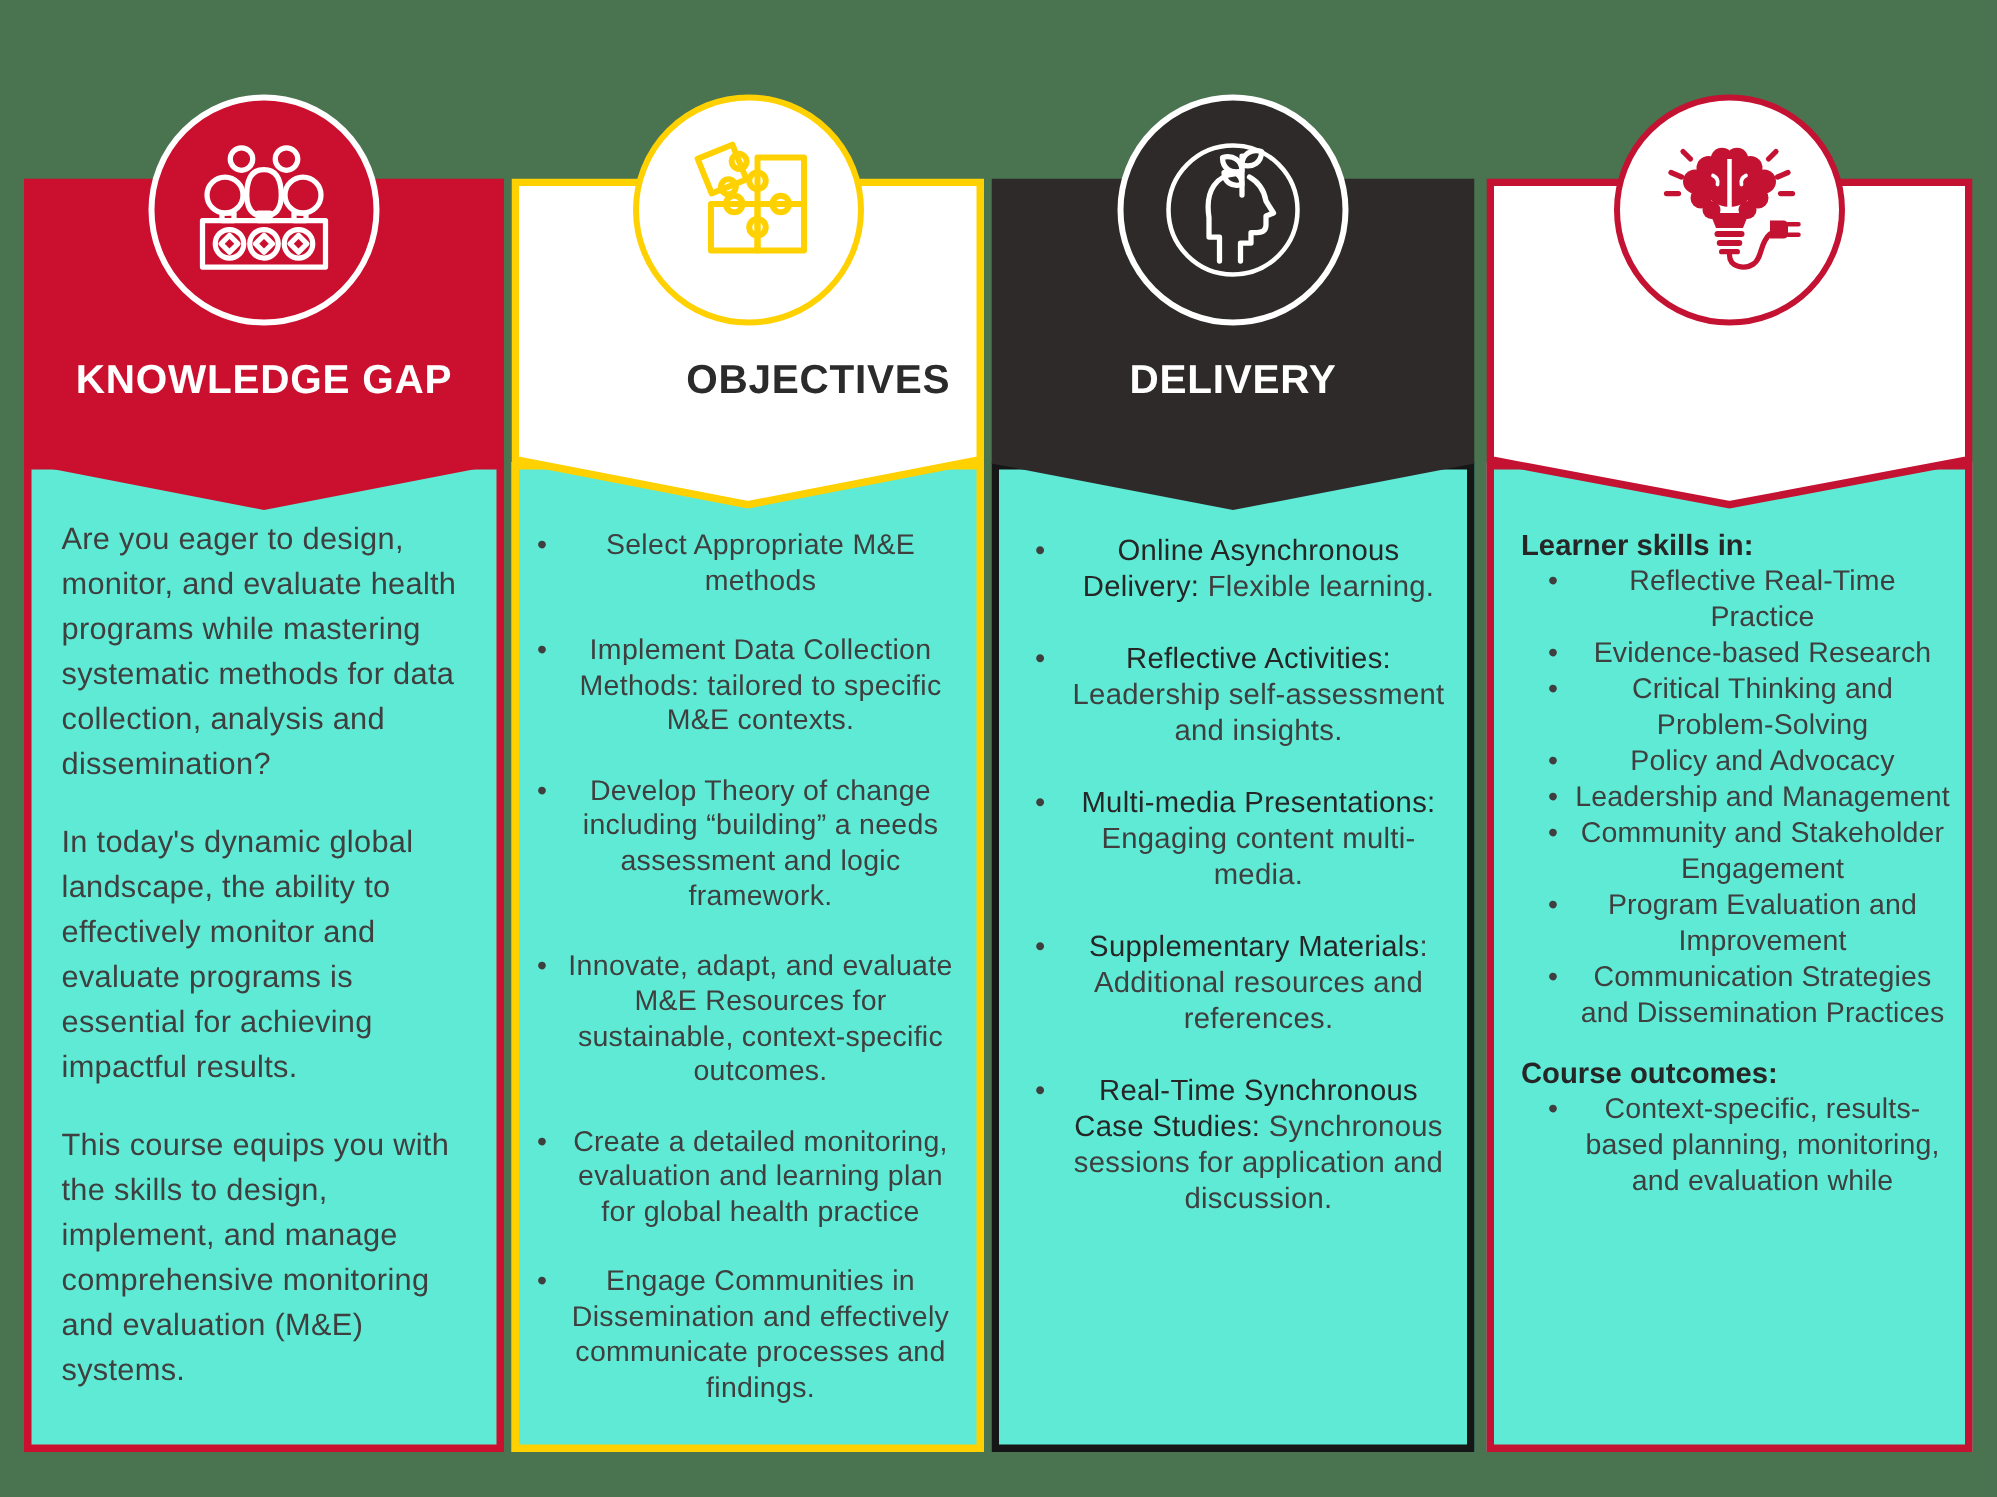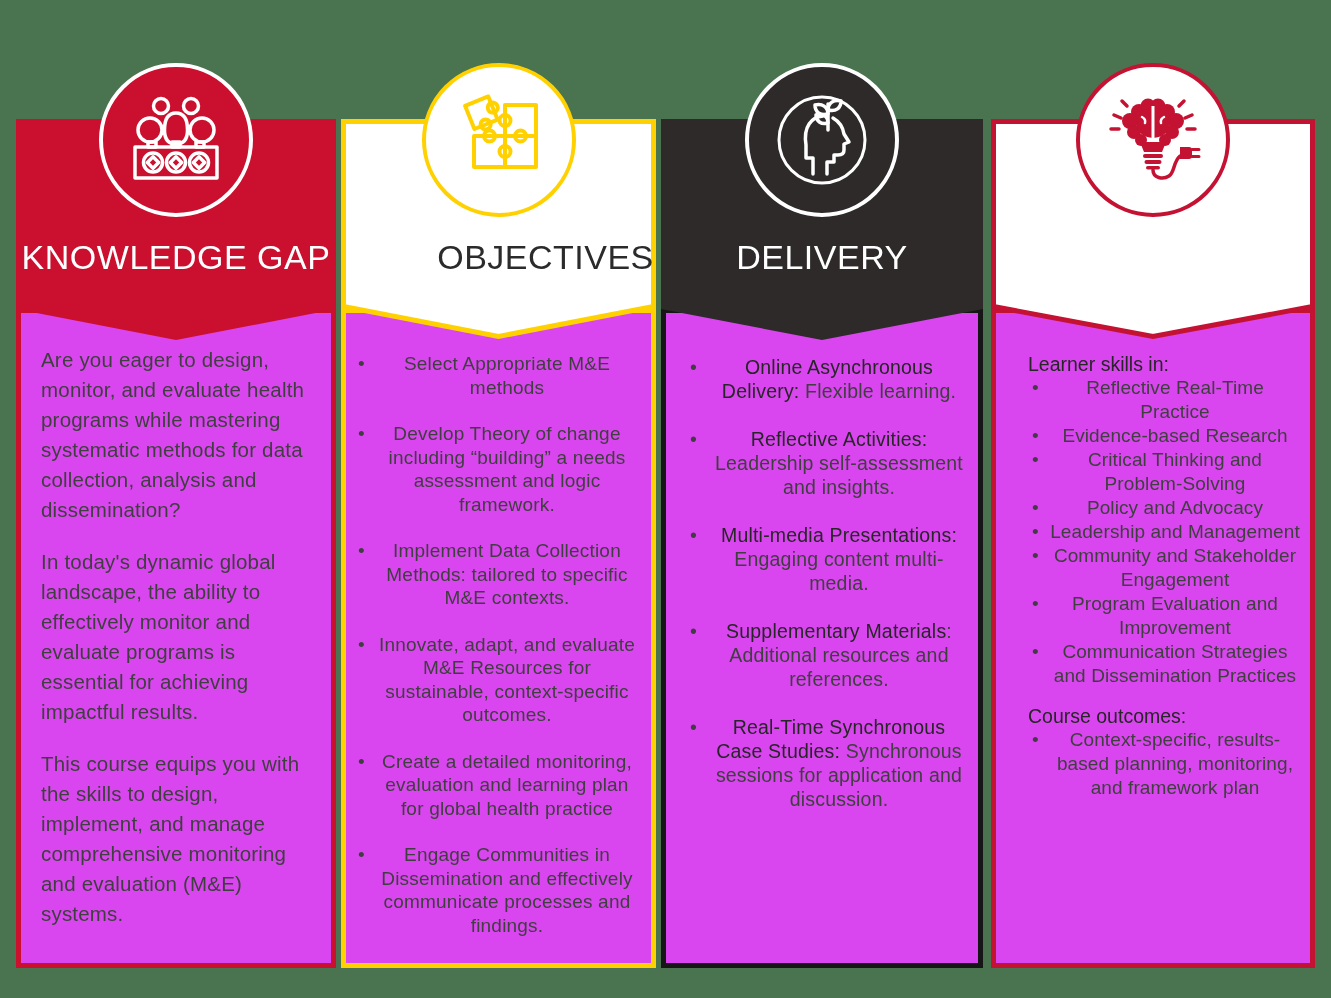--- a/index.html
+++ b/index.html
@@ -4,30 +4,30 @@
 <style>
   html,body{margin:0;padding:0;background:#4a7350;}
   .canvas{position:relative;width:1331px;height:998px;background:#4a7350;overflow:hidden;
           font-family:"Liberation Sans","DejaVu Sans",sans-serif;color:#3f3f3f;}
   .col{position:absolute;top:0;height:998px;}
   .col-1{left:16px;width:320px;}
   .col-2{left:341px;width:315px;}
   .col-3{left:661px;width:322px;}
   .col-4{left:991px;width:324px;}
 
-  .body-box{position:absolute;top:308px;left:0;right:0;height:660px;background:#d946ef;
+  .body-box{position:absolute;top:308px;left:0;right:0;height:660px;background:#5eead4;
             box-sizing:border-box;z-index:1;}
   .col-1 .body-box{border:5px solid #cb0f2e;}
   .col-2 .body-box{border:5px solid #ffd100;}
   .col-3 .body-box{border:5px solid #161616;}
   .col-4 .body-box{border:5px solid #c41232;}
 
   .banner{position:absolute;top:119px;left:0;z-index:2;display:block;}
   .banner-title{position:absolute;top:238px;left:0;width:100%;text-align:center;z-index:3;
-                font-size:34px;font-weight:normal;letter-spacing:.5px;}
+                font-size:27px;font-weight:bold;letter-spacing:.5px;}
   .t-light{color:#ffffff;}
   .t-dark{color:#2b2b2b;padding-left:47px;}
 
   .circle{position:absolute;top:63px;left:50%;transform:translateX(-50%);width:146px;height:146px;
           border-radius:50%;display:flex;align-items:center;justify-content:center;z-index:4;}
   .col-1 .circle{background:#cb0f2e;border:4px solid #ffffff;}
   .col-2 .circle{background:#ffffff;border:4px solid #ffd100;}
   .col-3 .circle{background:#2e2a2a;border:4px solid #ffffff;}
   .col-4 .circle{background:#ffffff;border:4px solid #c41232;}
 
@@ -39,21 +39,21 @@
 
   .col-1 p{margin:0 0 22px 0;font-size:20.5px;line-height:30px;letter-spacing:.2px;}
 
   ul.blist{list-style:none;margin:0;padding:0;text-align:center;}
   ul.blist li{position:relative;}
   ul.blist li::before{content:"\2022";position:absolute;left:0;top:0;}
 
   .col-2 ul.blist li{padding-left:17px;font-size:19px;line-height:23.5px;margin-bottom:23px;letter-spacing:.2px;}
   .col-3 ul.blist li{padding-left:22px;font-size:19.5px;line-height:24px;margin-bottom:24px;letter-spacing:.2px;}
   .col-3 .lead{font-weight:normal;color:#262626;}
-  .col-4 .sec-heading{font-size:19.5px;font-weight:normal;color:#262626;line-height:24px;margin:0 0 0 16px;}
+  .col-4 .sec-heading{font-size:19.5px;font-weight:bold;color:#262626;line-height:24px;margin:0 0 0 2px;}
   .col-4 ul.blist{padding-left:20px;}
   .col-4 ul.blist li{padding-left:18px;font-size:19px;line-height:24px;letter-spacing:.1px;}
   .col-4 .section-2{margin-top:16px;}
 
   .icon-svg{display:block;}
 </style>
 </head>
 <body>
 
 <div class="canvas">
@@ -89,22 +89,22 @@
         <rect x="69" y="68.5" width="8" height="8" transform="rotate(45 73 72.5)"></rect>
       </svg>
     </div>
   </div>
 
   <div class="col col-2">
     <div class="body-box">
       <div class="content">
         <ul class="blist">
           <li>Select Appropriate M&amp;E methods</li>
+          <li>Implement Data Collection Methods: tailored to specific M&amp;E contexts.</li>
           <li>Develop Theory of change including “building” a needs assessment and logic framework.</li>
-          <li>Implement Data Collection Methods: tailored to specific M&amp;E contexts.</li>
           <li>Innovate, adapt, and evaluate M&amp;E Resources for sustainable, context-specific outcomes.</li>
           <li>Create a detailed monitoring, evaluation  and learning plan for global health practice</li>
           <li>Engage Communities in Dissemination and effectively communicate processes and findings.</li>
         </ul>
       </div>
     </div>
     <svg class="banner" width="315" height="222" viewBox="0 0 315 222">
       <polygon points="2.5,2.5 312.5,2.5 312.5,187.5 157.5,217.5 2.5,187.5" fill="#ffffff" stroke="#ffd100" stroke-width="5"></polygon>
     </svg>
     <div class="banner-title t-dark">OBJECTIVES</div>
@@ -167,21 +167,21 @@
             <li>Policy and Advocacy</li>
             <li>Leadership and Management</li>
             <li>Community and Stakeholder Engagement</li>
             <li>Program Evaluation and Improvement</li>
             <li>Communication Strategies and Dissemination Practices</li>
           </ul>
         </div>
         <div class="section-2">
           <div class="sec-heading">Course outcomes:</div>
           <ul class="blist">
-            <li>Context-specific, results-based planning, monitoring, and framework plan</li>
+            <li>Context-specific, results-based planning, monitoring, and evaluation while</li>
           </ul>
         </div>
       </div>
     </div>
     <svg class="banner" width="324" height="222" viewBox="0 0 324 222">
       <polygon points="2.5,2.5 321.5,2.5 321.5,187.5 162,217.5 2.5,187.5" fill="#ffffff" stroke="#c41232" stroke-width="5"></polygon>
     </svg>
     <div class="circle">
       <svg class="icon-svg" width="100" height="100" viewBox="0 0 100 100">
         <g fill="#c41232" stroke="none">

